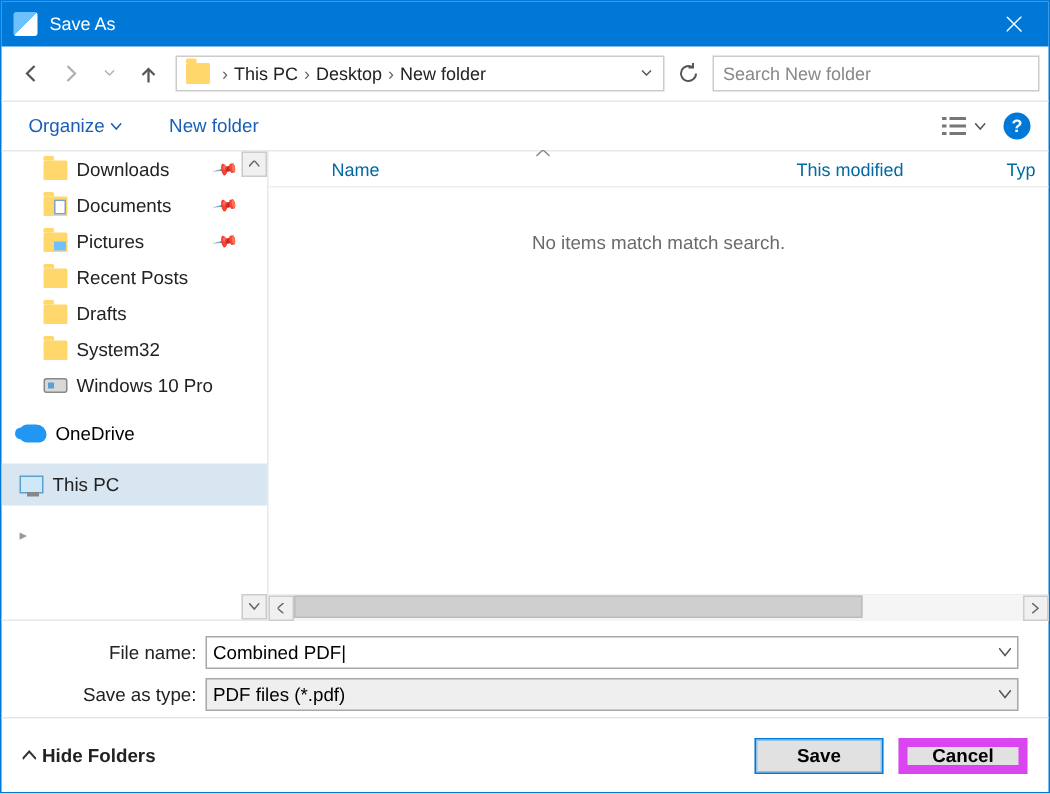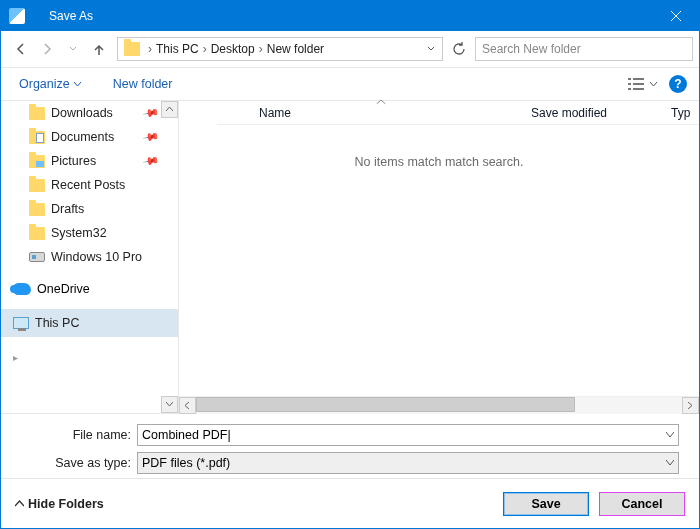--- a/index.html
+++ b/index.html
@@ -1,18 +1,18 @@
 <!DOCTYPE html>
 <html><head>
 <meta charset="utf-8">
 <style>
   * { box-sizing: border-box; font-family: "Segoe UI", Arial, sans-serif; }
   body { margin: 0; background: #fff; }
   .window { width: 700px; height: 529px; border: 1px solid #0078d7; display: flex; flex-direction: column; background: #fff; }
-  .titlebar { height: 30px; background: #0078d7; color: #fff; display: flex; align-items: center; font-size: 12px; gap: 16px; }
+  .titlebar { height: 30px; background: #0078d7; color: #fff; display: flex; align-items: center; font-size: 12px; }
   .titlebar .icon-app { width: 16px; height: 16px; margin: 0 8px; background: linear-gradient(135deg,#6ec1ff 0 50%,#fff 50% 100%); border-radius:2px; }
   .titlebar .title { flex: 1; }
   .titlebar .winbtn { width: 46px; height: 30px; display: flex; align-items: center; justify-content: center; }
   .titlebar .winbtn svg { stroke: #fff; }
   .navrow { height: 36px; display: flex; align-items: center; padding: 2px 6px; gap: 4px;}
   .nav-arrows { display: flex; align-items: center; gap: 6px; padding: 0 4px;}
   .nav-arrows span { width: 20px; height: 20px; display:flex; align-items:center; justify-content:center; }
   .nav-arrows .disabled svg { stroke: #b0b0b0; }
   .nav-arrows svg { stroke: #555; }
   .breadcrumb { flex: 1; height: 24px; border: 1px solid #ccc; display: flex; align-items: center; font-size: 12px; color:#222; padding:0 2px; }
@@ -40,40 +40,40 @@
   .folder-ico.docs::after{content:"";position:absolute;right:1px;bottom:1px;width:6px;height:8px;background:#fff;border:1px solid #7aa2cc;}
   .folder-ico.pics::after{content:"";position:absolute;right:1px;bottom:1px;width:8px;height:6px;background:#6ec1ff;}
   .onedrive-ico{width:18px;height:12px;background:#2196f3;border-radius:6px 8px 6px 6px;position:relative;flex-shrink:0;}
   .onedrive-ico::before{content:"";position:absolute;left:-3px;top:2px;width:8px;height:8px;background:#2196f3;border-radius:50%;}
   .thispc-ico{width:16px;height:12px;background:#cfe8f7;border:1px solid #5aa0d0;position:relative;flex-shrink:0;}
   .thispc-ico::after{content:"";position:absolute;bottom:-3px;left:4px;width:8px;height:3px;background:#888;}
   .disk-ico{width:16px;height:10px;background:#d8d8d8;border:1px solid #888;border-radius:2px;flex-shrink:0;position:relative;}
   .disk-ico::after{content:"";position:absolute;top:2px;left:2px;width:4px;height:4px;background:#5aa0d0;}
   .tree-group { height:28px; display:flex; align-items:center; padding-left:12px; gap:6px; margin-top:6px; }
   .filearea { flex:1; display:flex; flex-direction:column; position:relative; }
-  .columns { height:24px; display:flex; align-items:center; font-size:12px; color:#0f172a; border-bottom:1px solid #eee;margin-left:38px; }
+  .columns { height:24px; display:flex; align-items:center; font-size:12px; color:#0369a1; border-bottom:1px solid #eee; }
   .col { padding:0 14px; height:100%; display:flex; align-items:center; position:relative; }
   .col.name{flex:1; margin-left:28px;}
   .col.date{width:140px;}
   .col.type{width:42px;}
   .sort-caret{position:absolute; top:-1px; left:50%; transform:translateX(-50%);}
   .empty-msg { text-align:center; color:#6b6b6b; font-size:12.5px; padding-top:30px; }
   .hscroll { height:17px; display:flex; align-items:center; border-top:1px solid #eee; }
   .hscroll .arrow{width:17px;height:17px;background:#f0f0f0;border:1px solid #ccc;display:flex;align-items:center;justify-content:center;}
   .hscroll .track{flex:1;height:17px;background:#f5f5f5; position:relative;}
   .hscroll .thumb{position:absolute;left:0;top:0;height:15px;width:78%;background:#cfcfcf;border:1px solid #bbb;}
   .inputs { border-top:1px solid #e8e8e8; padding:10px 20px 4px 20px; display:grid; grid-template-columns:110px 1fr; row-gap:6px; column-gap:6px; align-items:center; font-size:12.5px; }
   .inputs label{ text-align:right; color:#222; }
   .combo { height:22px; border:1px solid #a8a8a8; display:flex; align-items:center; padding:0 4px; font-size:12.5px; position:relative; background:#fff;}
   .combo .caret{ margin-left:auto; }
   .combo.type-combo{ background:#efefef; }
   .footer { height:50px; border-top:1px solid #e5e5e5; display:flex; align-items:center; padding:0 14px; gap:10px; font-size:12.5px;font-weight:bold; }
   .footer .hidefolders{ display:flex; align-items:center; gap:4px; color:#222; }
   .footer .spacer{flex:1;}
-  .btn { width:86px; height:24px; border:1px solid #d946ef; background:#e1e1e1; font-size:12.5px; display:flex; align-items:center; justify-content:center; }
+  .btn { width:86px; height:24px; border:6px solid #d946ef; background:#e1e1e1; font-size:12.5px; display:flex; align-items:center; justify-content:center; }
   .btn.primary{ border:1px solid #0078d7; box-shadow:0 0 0 1px #8cc2ec inset; }
   .caret-text {font-size:12.5px; text-decoration:blink;}
   svg{display:block;}
 </style>
 </head>
 <body>
 
 <div class="window">
 
   <div class="titlebar">
@@ -226,21 +226,21 @@
       <div class="columns">
         <div class="col name">
           <span>Name</span>
           <span class="sort-caret">
               <svg width="9" height="5">
                 <polyline points="0,4 4.5,0 9,4" fill="none" stroke="#888"></polyline>
               </svg>
             </span>
         </div>
         <div class="col date">
-            <span>Save modified</span>
+            <span>This modified</span>
           </div>
         <div class="col type">
             <span>Typ</span>
           </div>
       </div>
       <div class="empty-msg">No items match match search.</div>
       <div style="flex:1"></div>
       <div class="hscroll">
         <div class="arrow">
             <svg width="5" height="7">

